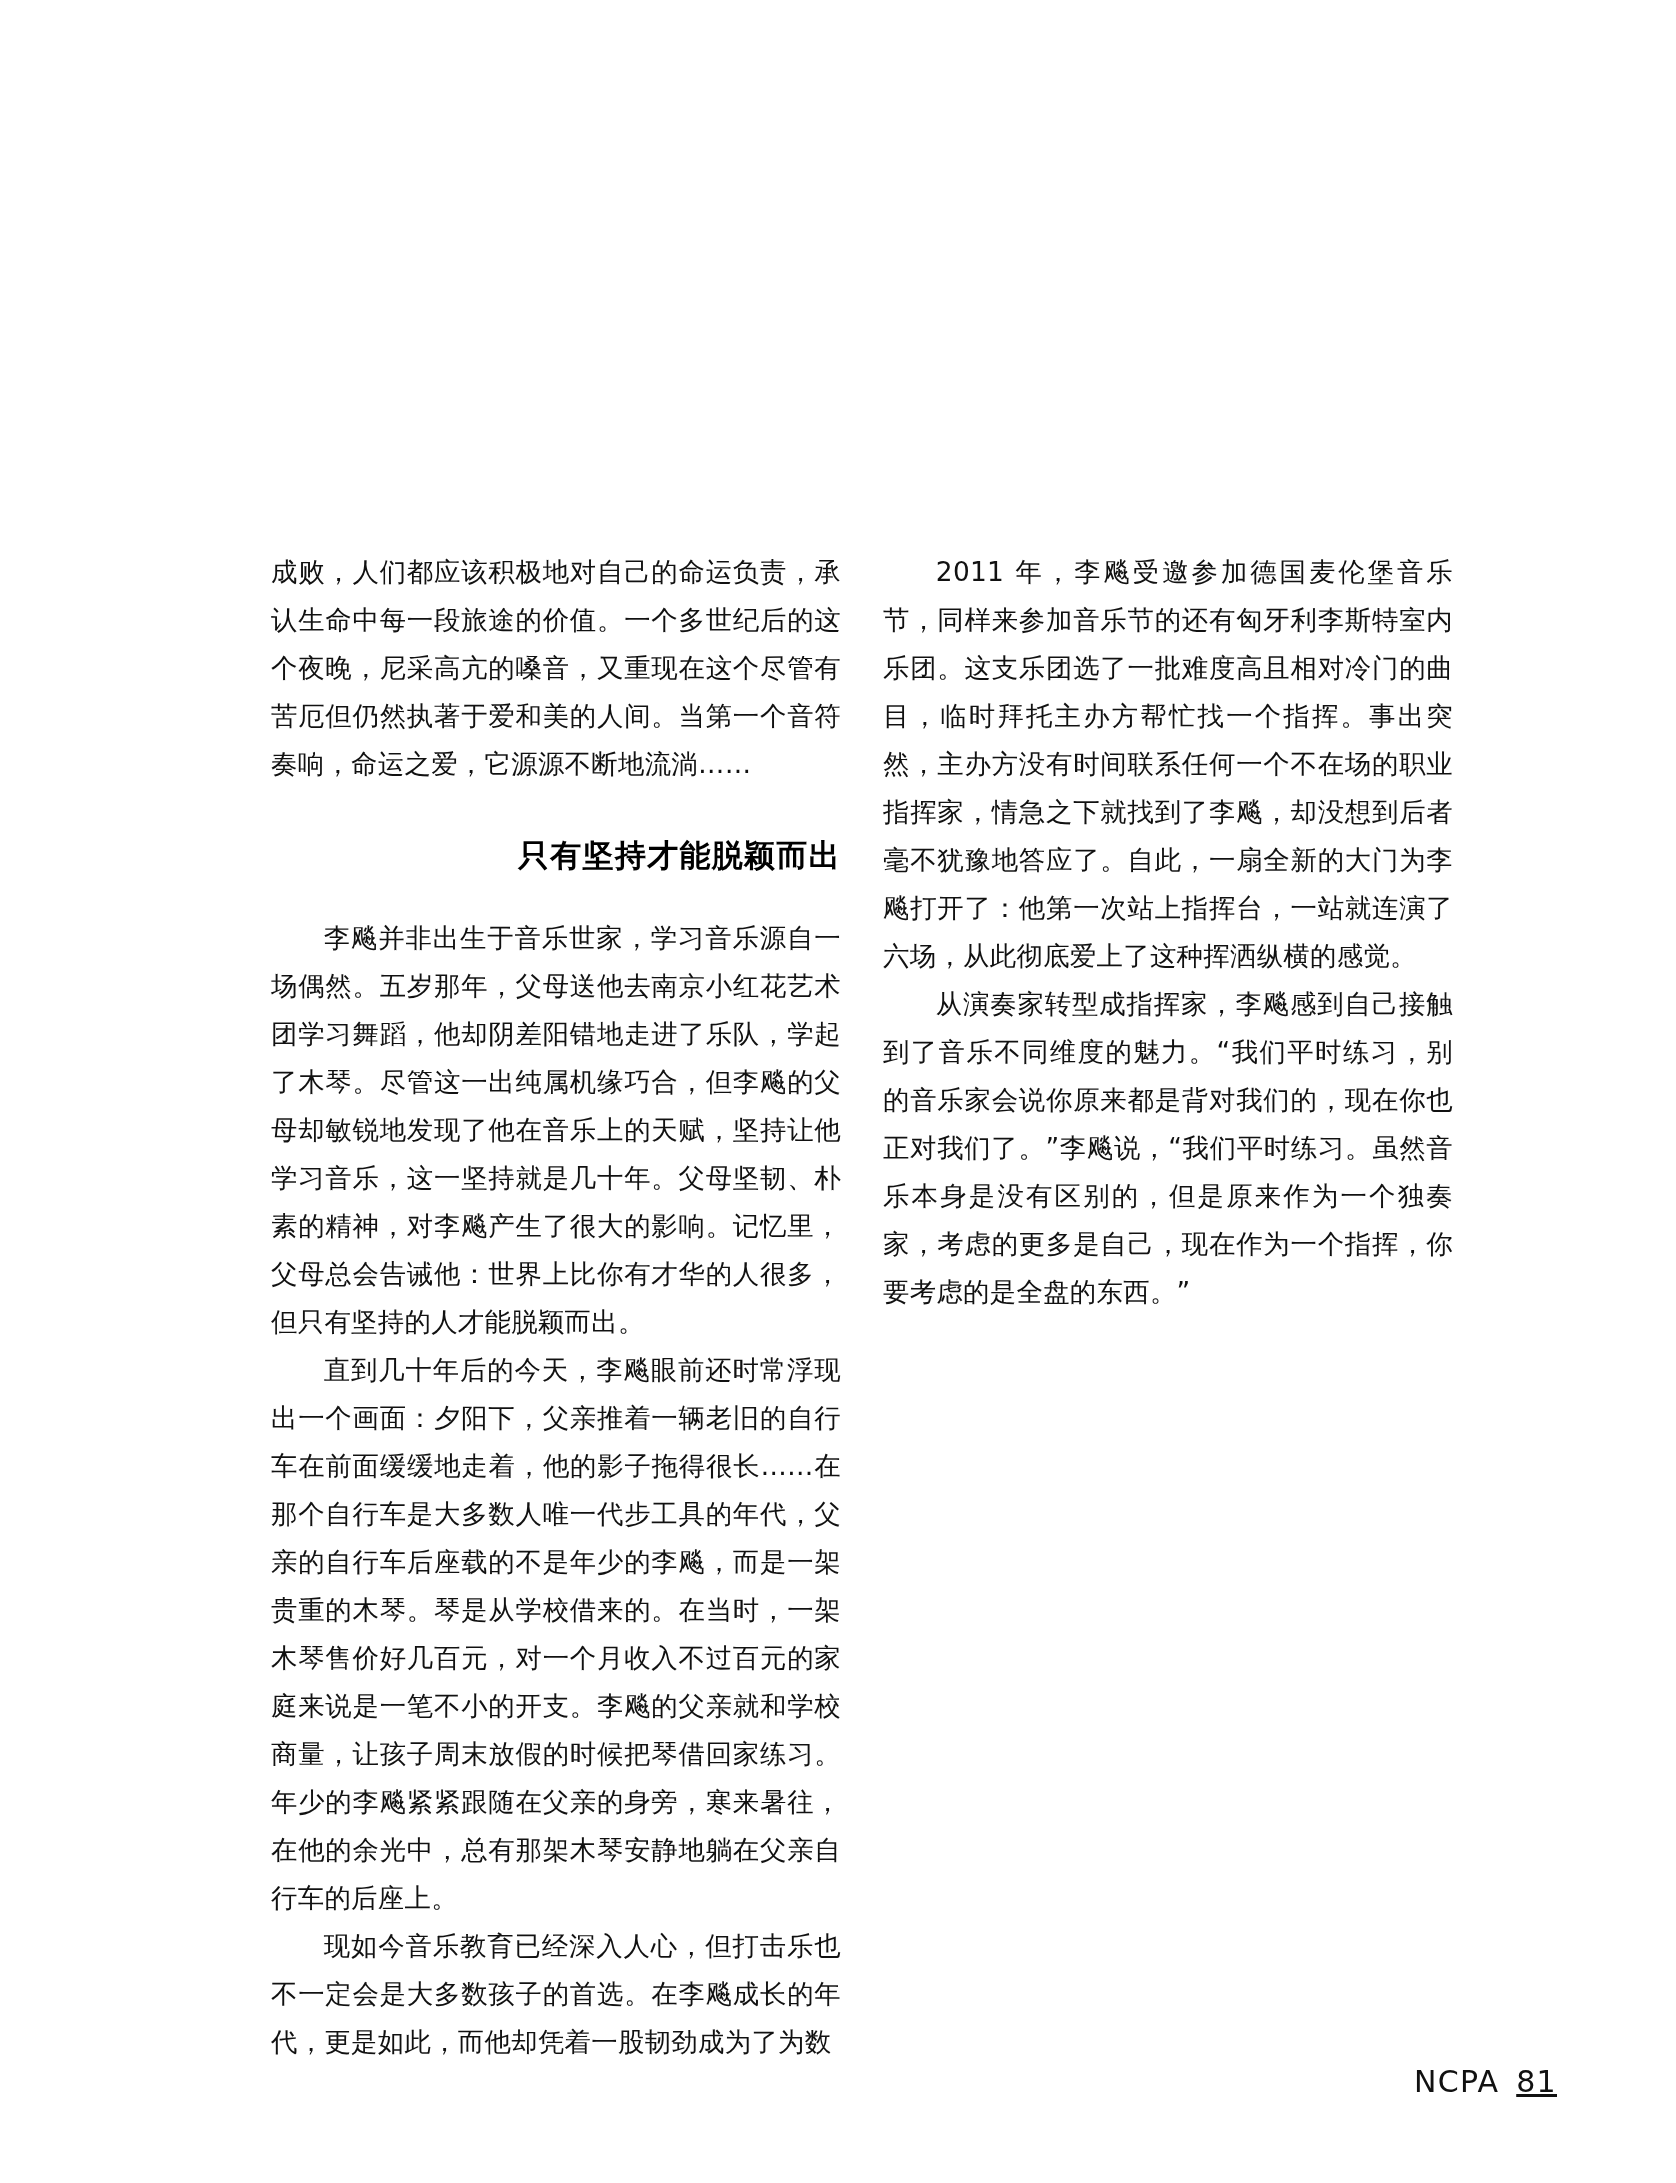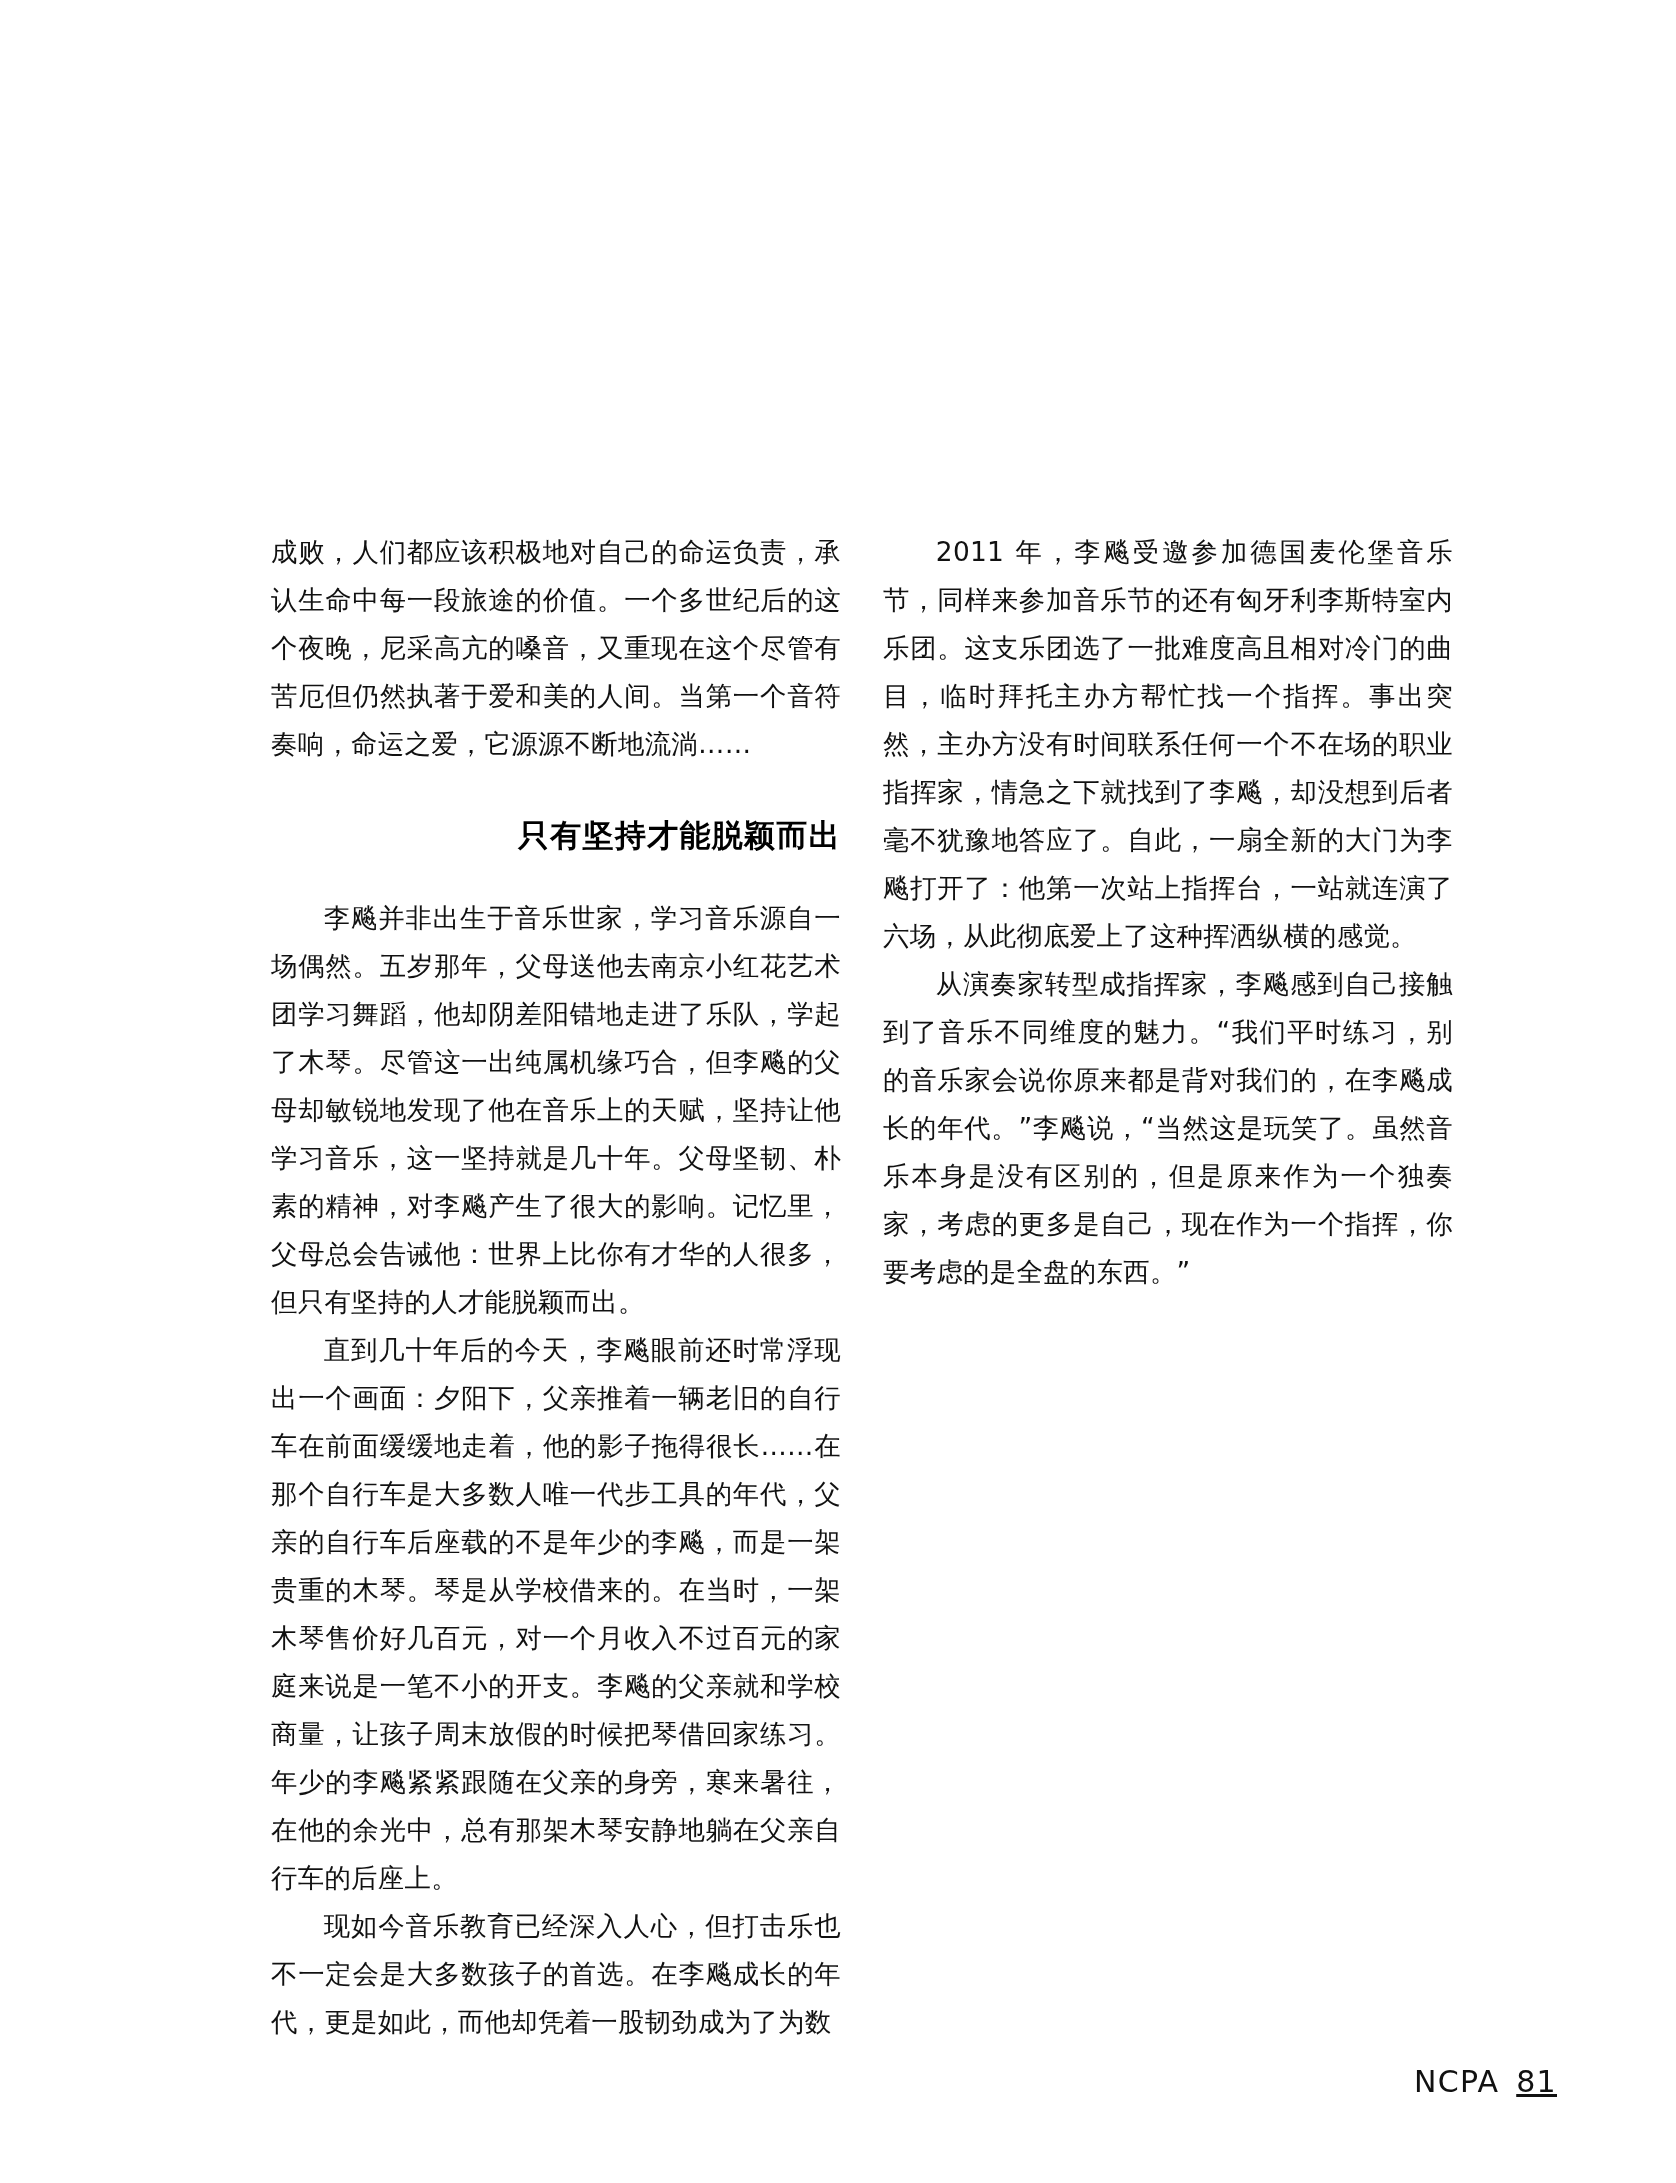--- a/index.html
+++ b/index.html
@@ -22,21 +22,21 @@
   }
   .article {
     position: absolute;
     top: 0;
     left: 0;
     width: 100%;
     height: 100%;
   }
   .column {
     position: absolute;
-    top: 528px;
+    top: 548px;
     width: 570px;
     font-size: 26.4px;
     line-height: 48px;
     text-align: justify;
     letter-spacing: 0.3px;
     color: #111111;
   }
   .column-left  { left: 271px;  }
   .column-right { left: 883px; }
   .column p.para {
@@ -78,20 +78,20 @@
   <main class="article">
     <section class="column column-left">
         <p class="para">成败，人们都应该积极地对自己的命运负责，承认生命中每一段旅途的价值。一个多世纪后的这个夜晚，尼采高亢的嗓音，又重现在这个尽管有苦厄但仍然执著于爱和美的人间。当第一个音符奏响，命运之爱，它源源不断地流淌……</p>
         <h2 class="heading">只有坚持才能脱颖而出</h2>
         <p class="para indent">李飚并非出生于音乐世家，学习音乐源自一场偶然。五岁那年，父母送他去南京小红花艺术团学习舞蹈，他却阴差阳错地走进了乐队，学起了木琴。尽管这一出纯属机缘巧合，但李飚的父母却敏锐地发现了他在音乐上的天赋，坚持让他学习音乐，这一坚持就是几十年。父母坚韧、朴素的精神，对李飚产生了很大的影响。记忆里，父母总会告诫他：世界上比你有才华的人很多，但只有坚持的人才能脱颖而出。</p>
         <p class="para indent">直到几十年后的今天，李飚眼前还时常浮现出一个画面：夕阳下，父亲推着一辆老旧的自行车在前面缓缓地走着，他的影子拖得很长……在那个自行车是大多数人唯一代步工具的年代，父亲的自行车后座载的不是年少的李飚，而是一架贵重的木琴。琴是从学校借来的。在当时，一架木琴售价好几百元，对一个月收入不过百元的家庭来说是一笔不小的开支。李飚的父亲就和学校商量，让孩子周末放假的时候把琴借回家练习。年少的李飚紧紧跟随在父亲的身旁，寒来暑往，在他的余光中，总有那架木琴安静地躺在父亲自行车的后座上。</p>
         <p class="para indent">现如今音乐教育已经深入人心，但打击乐也不一定会是大多数孩子的首选。在李飚成长的年代，更是如此，而他却凭着一股韧劲成为了为数</p>
       </section>
     <section class="column column-right">
         <p class="para indent">2011 年，李飚受邀参加德国麦伦堡音乐节，同样来参加音乐节的还有匈牙利李斯特室内乐团。这支乐团选了一批难度高且相对冷门的曲目，临时拜托主办方帮忙找一个指挥。事出突然，主办方没有时间联系任何一个不在场的职业指挥家，情急之下就找到了李飚，却没想到后者毫不犹豫地答应了。自此，一扇全新的大门为李飚打开了：他第一次站上指挥台，一站就连演了六场，从此彻底爱上了这种挥洒纵横的感觉。</p>
-        <p class="para indent">从演奏家转型成指挥家，李飚感到自己接触到了音乐不同维度的魅力。“我们平时练习，别的音乐家会说你原来都是背对我们的，在李飚成长的年代。”李飚说，“当然这是玩笑了。虽然音乐本身是没有区别的，但是原来作为一个独奏家，考虑的更多是自己，现在作为一个指挥，你要考虑的是全盘的东西。”</p>
+        <p class="para indent">从演奏家转型成指挥家，李飚感到自己接触到了音乐不同维度的魅力。“我们平时练习，别的音乐家会说你原来都是背对我们的，现在你也正对我们了。”李飚说，“我们平时练习。虽然音乐本身是没有区别的，但是原来作为一个独奏家，考虑的更多是自己，现在作为一个指挥，你要考虑的是全盘的东西。”</p>
       </section>
   </main>
   <footer class="page-footer">
     <span>NCPA</span><span class="page-number">81</span>
   </footer>
 </div>
 
 
 </body></html>

